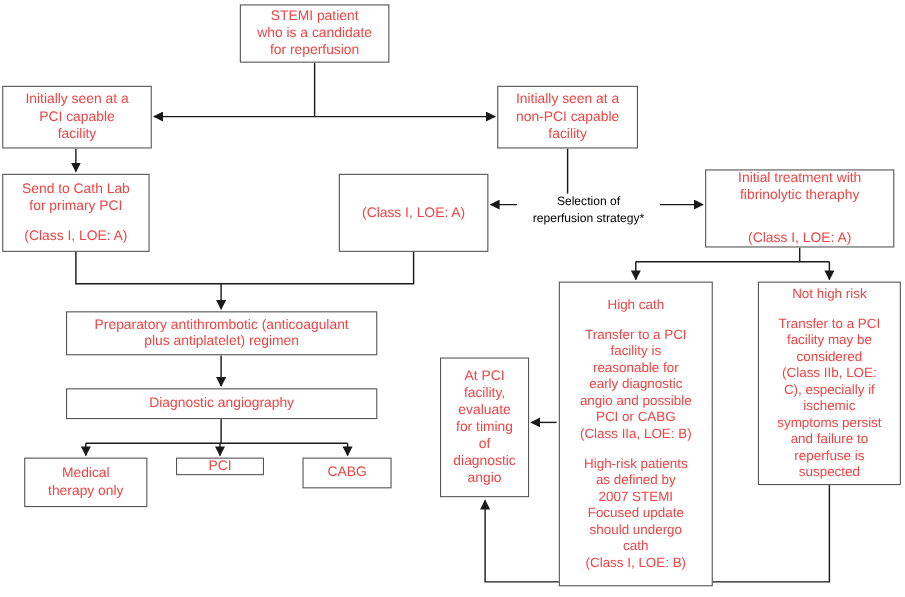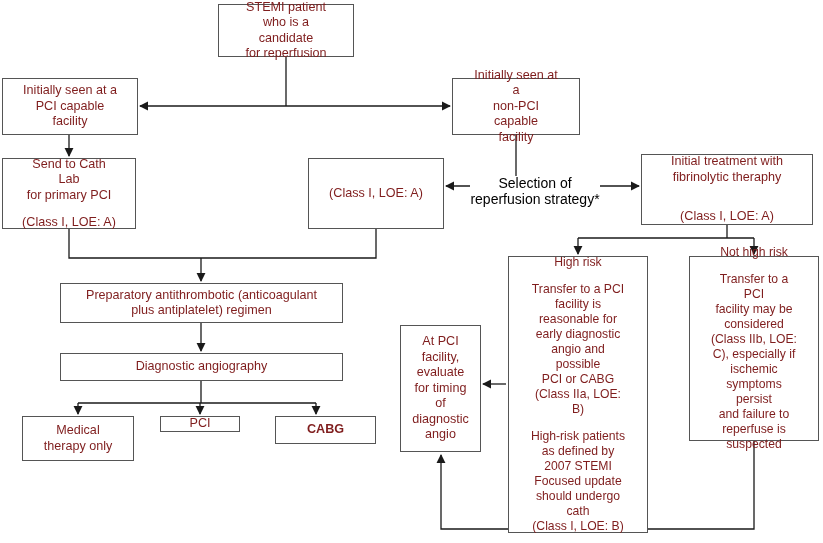--- a/index.html
+++ b/index.html
@@ -26,58 +26,58 @@
   .node {
     position: absolute;
     box-sizing: border-box;
     border: 1px solid #555555;
     background: #ffffff;
     display: flex;
     flex-direction: column;
     align-items: center;
     justify-content: center;
     text-align: center;
-    color: #7f1d1d;
+    color: #ef4444;
     font-size: 12.6px;
     line-height: 15.5px;
     z-index: 2;
-    padding: 2px 19px;
+    padding: 2px 3px;
   }
   .node p {
     margin: 0;
     padding: 0;
     white-space: pre-line;
   }
   .node p + p {
     margin-top: 12px;
   }
   .edge-label {
     position: absolute;
     text-align: center;
     color: #000000;
-    font-size: 14px;
+    font-size: 11px;
     line-height: 15.5px;
     background: #ffffff;
     z-index: 3;
     white-space: pre-line;
   }
   .n-stemi        { left: 218px; top: 4px;   width: 136px; height: 53px; }
   .n-pci-fac      { left: 2px;   top: 78px;  width: 136px; height: 57px; }
   .n-nonpci-fac   { left: 452px; top: 78px;  width: 128px; height: 57px; }
   .n-cathlab      { left: 2px;   top: 158px; width: 134px; height: 71px; }
   .n-transfer     { left: 308px; top: 158px; width: 136px; height: 71px; }
   .n-fibrino      { left: 641px; top: 154px; width: 172px; height: 71px; gap: 12px; }
   .n-highrisk     { left: 508px; top: 256px; width: 140px; height: 277px; }
   .n-nothighrisk  { left: 689px; top: 256px; width: 130px; height: 185px; }
   .n-atpci        { left: 400px; top: 325px; width:  81px; height: 127px; }
   .n-prep         { left:  60px; top: 283px; width: 283px; height: 40px; }
   .n-diag         { left:  60px; top: 353px; width: 283px; height: 28px; }
   .n-medical      { left:  22px; top: 416px; width: 112px; height: 45px; }
   .n-pci          { left: 160px; top: 416px; width:  80px; height: 16px; }
-  .n-cabg         { left: 275px; top: 416px; width:  101px; height: 28px; font-weight: bold; }
+  .n-cabg         { left: 275px; top: 416px; width:  81px; height: 28px; }
   .l-selection    { left: 470px; top: 176px; width: 130px; }
   .node-sm { font-size: 12.2px; line-height: 15px; }
 </style>
 </head>
 <body>
 
 <div id="chart-root">
 
   <svg id="chart-svg" viewBox="0 0 823 543" xmlns="http://www.w3.org/2000/svg">
     <defs>
@@ -148,21 +148,21 @@
     <p>(Class I, LOE: A)</p>
   </div>
 
   <div class="node n-fibrino">
     <p>Initial treatment with
 fibrinolytic theraphy</p>
     <p>(Class I, LOE: A)</p>
   </div>
 
   <div class="node n-highrisk node-sm">
-    <p>High risk</p>
+    <p>High cath</p>
     <p>Transfer to a PCI
 facility is
 reasonable for
 early diagnostic
 angio and possible
 PCI or CABG
 (Class IIa, LOE: B)</p>
     <p>High-risk patients
 as defined by
 2007 STEMI

